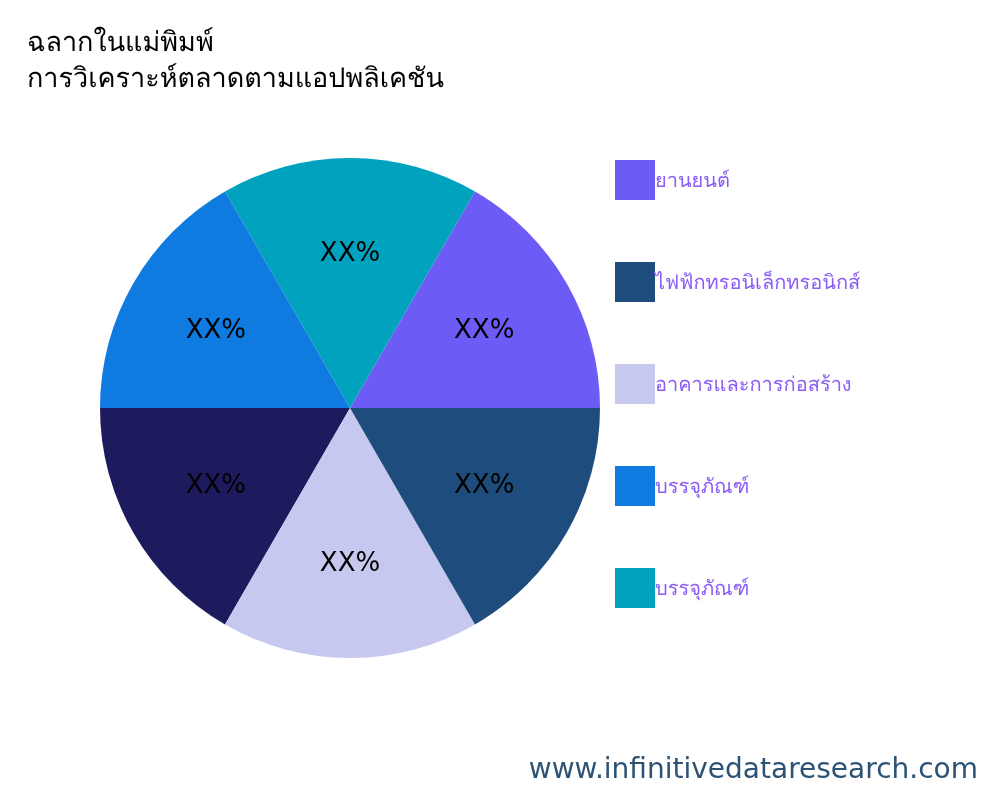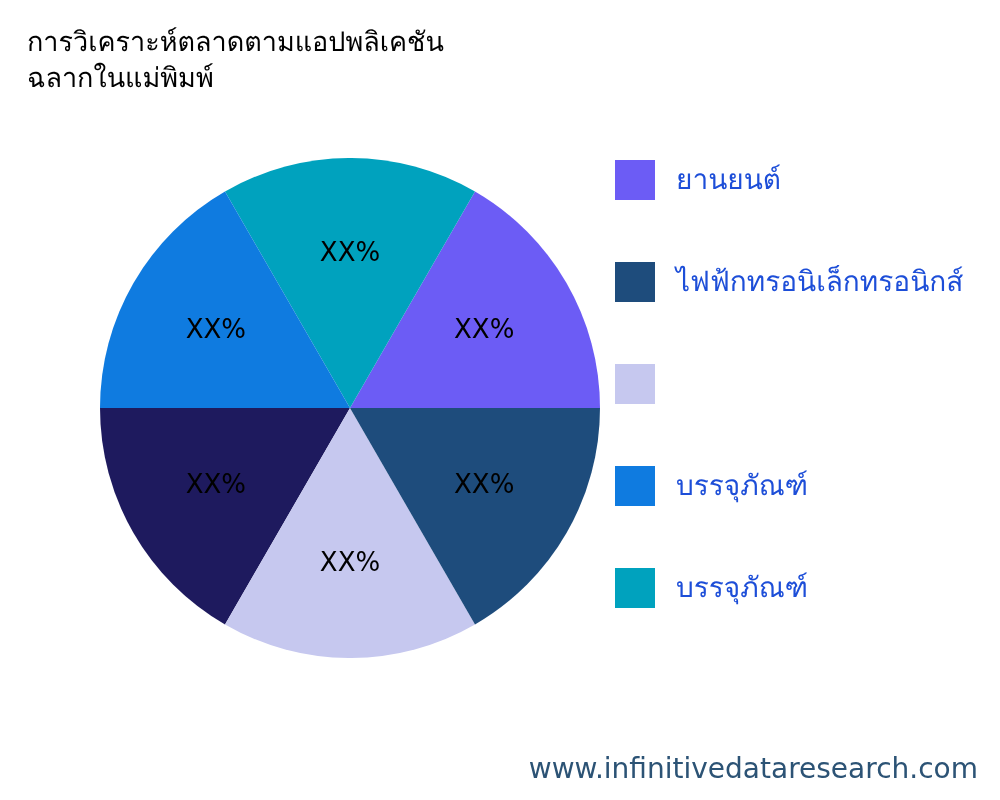--- a/index.html
+++ b/index.html
@@ -75,46 +75,45 @@
   }
   .legend-item:last-child {
     margin-bottom: 0;
   }
   .legend-swatch {
     width: 40px;
     height: 40px;
     flex: 0 0 40px;
   }
   .legend-label {
-    margin-left: 21px;
-    font-size: 28px;
+    font-size: 20px;
     line-height: 30px;
-    color: #1d4ed8;
+    color: #8b5cf6;
     white-space: nowrap;
   }
 
   
   #footer-url {
     position: absolute;
     right: 22px;
     bottom: 14px;
     font-size: 28px;
     line-height: 34px;
     color: #2C5375;
     white-space: nowrap;
   }
 </style>
 </head>
 <body>
 
 <div id="canvas">
 
   <div id="title-block">
+    <span class="title-line">ฉลากในแม่พิมพ์</span>
     <span class="title-line">การวิเคราะห์ตลาดตามแอปพลิเคชัน</span>
-    <span class="title-line">ฉลากในแม่พิมพ์</span>
   </div>
 
   <div id="pie-wrap">
     <svg id="pie-svg" viewBox="0 0 500 500">
       <g id="pie-slices">
           <path d="M 250 250 L 500.00 250.00 A 250 250 0 0 0 375.00 33.49 Z" fill="#6C5CF5"></path>
           <path d="M 250 250 L 375.00 33.49 A 250 250 0 0 0 125.00 33.49 Z" fill="#00A2BE"></path>
           <path d="M 250 250 L 125.00 33.49 A 250 250 0 0 0 0.00 250.00 Z" fill="#0F7BE0"></path>
           <path d="M 250 250 L 0.00 250.00 A 250 250 0 0 0 125.00 466.51 Z" fill="#1E1A5E"></path>
           <path d="M 250 250 L 125.00 466.51 A 250 250 0 0 0 375.00 466.51 Z" fill="#C6C8EF"></path>
@@ -135,20 +134,21 @@
       <div class="legend-item">
         <span class="legend-swatch" style="background: rgb(108, 92, 245);"></span>
         <span class="legend-label">ยานยนต์</span>
       </div>
       <div class="legend-item">
         <span class="legend-swatch" style="background: rgb(30, 76, 124);"></span>
         <span class="legend-label">ไฟฟ้กทรอนิเล็กทรอนิกส์</span>
       </div>
       <div class="legend-item">
         <span class="legend-swatch" style="background: rgb(198, 200, 239);"></span>
+        <span class="legend-label">อาคารและการก่อสร้าง</span>
       </div>
       <div class="legend-item">
         <span class="legend-swatch" style="background: rgb(15, 123, 224);"></span>
         <span class="legend-label">บรรจุภัณฑ์</span>
       </div>
       <div class="legend-item">
         <span class="legend-swatch" style="background: rgb(0, 162, 190);"></span>
         <span class="legend-label">บรรจุภัณฑ์</span>
       </div>
     </div>

